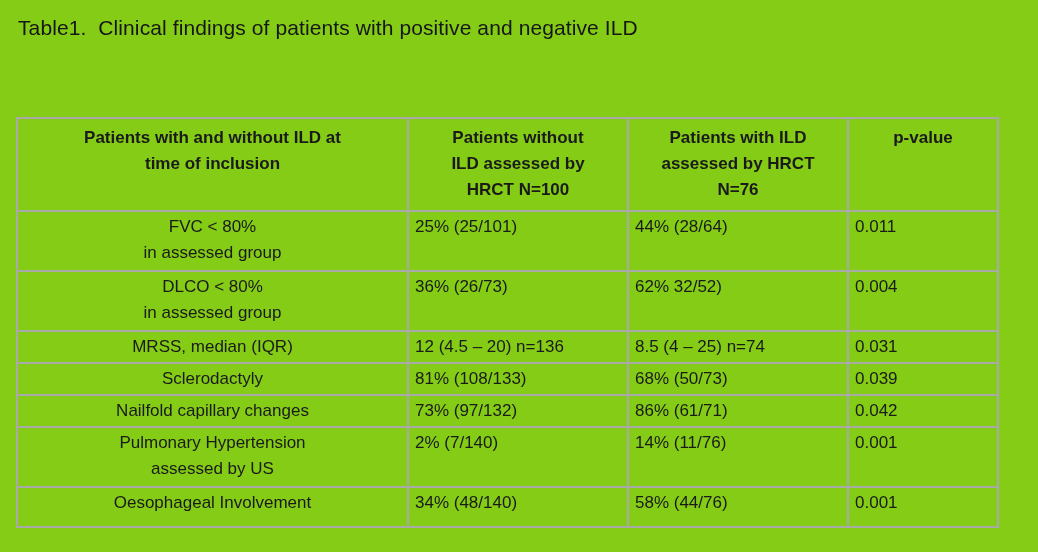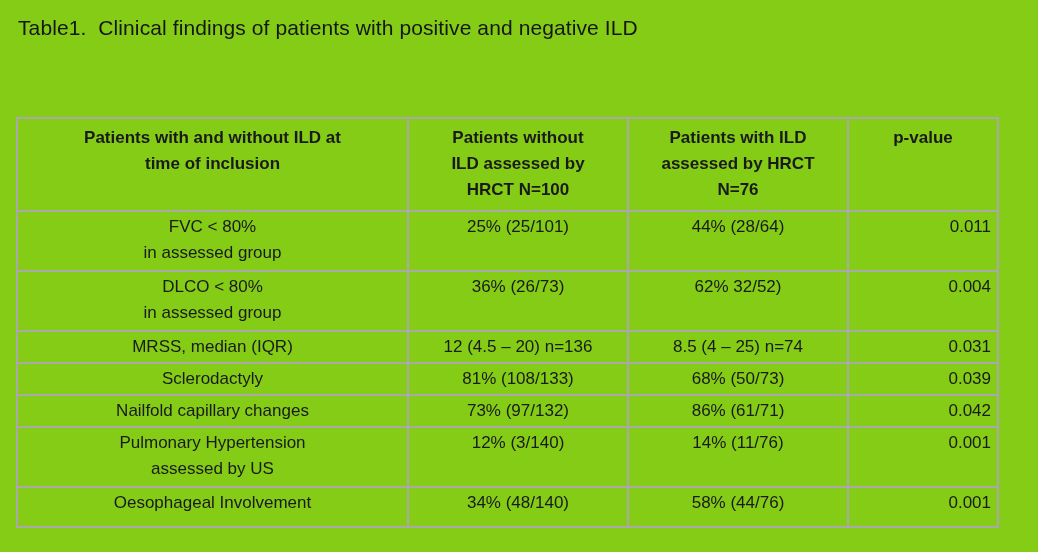--- a/index.html
+++ b/index.html
@@ -52,24 +52,23 @@
   }
   th.c1 {
     text-align: left;
     padding-left: 16px;
   }
   td.c1 {
     text-align: center;
     padding-left: 34px;
   }
   td.num {
-    text-align: center;
   }
   td.pv {
-    text-align: right;
+    text-align: left;
     color: #d93b2b;
   }
   tr.hdr { height: 93px; padding-left: 44px; }
   tr.h60 { height: 60px; }
   tr.h30 { height: 30px; margin-top: 40px; }
   tr.h31 { height: 31px; }
   tr.h40 { height: 40px; }
 </style>
 </head>
 <body>
@@ -147,21 +146,21 @@
         </td>
         <td class="num">73% (97/132)</td>
         <td class="num">86% (61/71)</td>
         <td class="pv">0.042</td>
       </tr>
       <tr class="h60">
         <td class="c1">
           <div>Pulmonary Hypertension</div>
           <div>assessed by US</div>
         </td>
-        <td class="num">12% (3/140)</td>
+        <td class="num">2% (7/140)</td>
         <td class="num">14% (11/76)</td>
         <td class="pv">0.001</td>
       </tr>
       <tr class="h40">
         <td class="c1">
           <div>Oesophageal Involvement</div>
         </td>
         <td class="num">34% (48/140)</td>
         <td class="num">58% (44/76)</td>
         <td class="pv">0.001</td>

